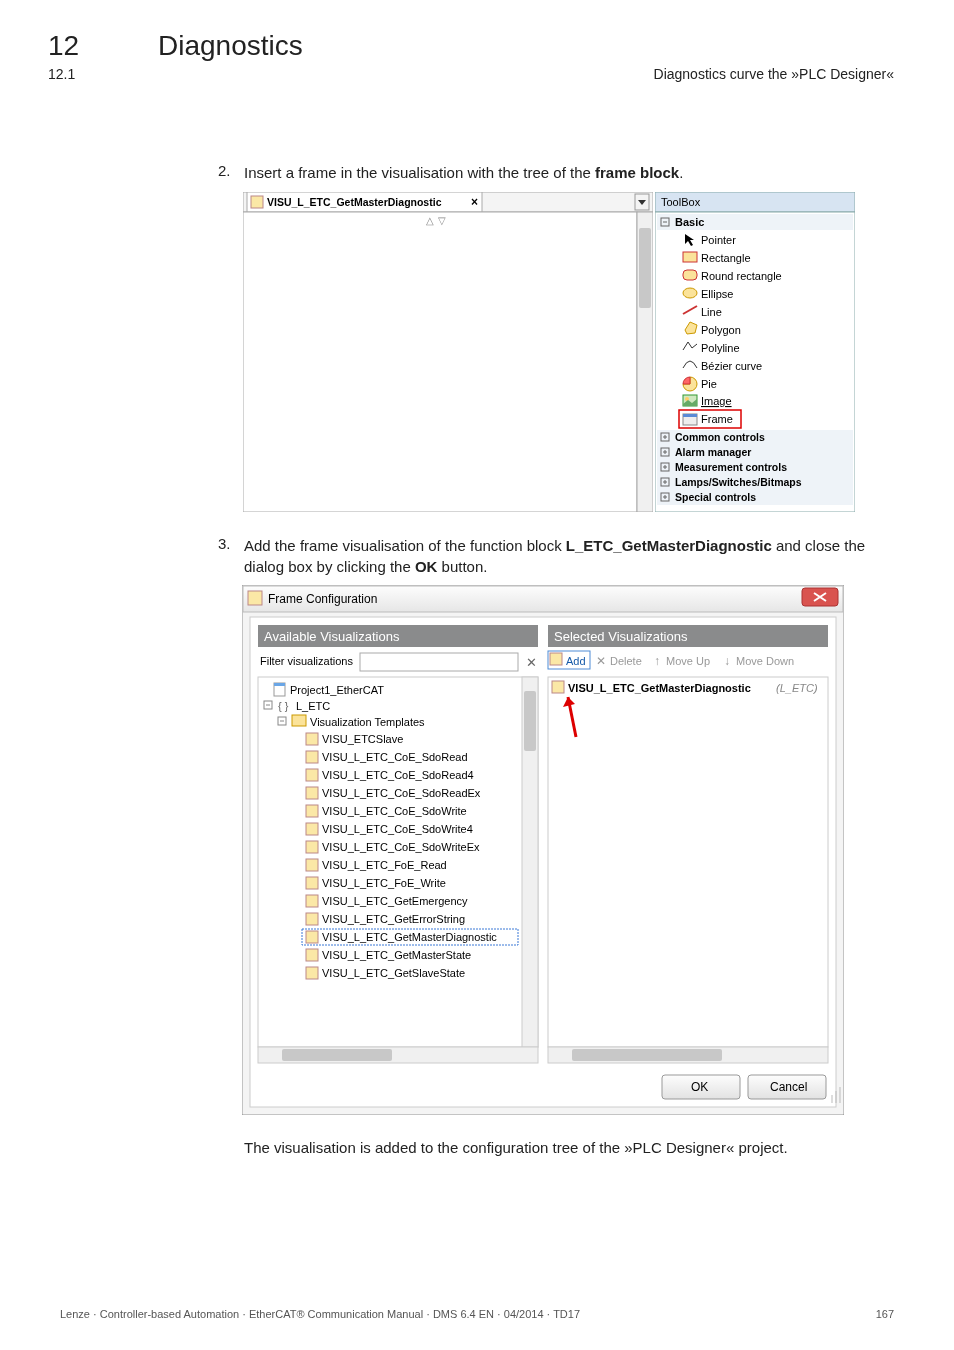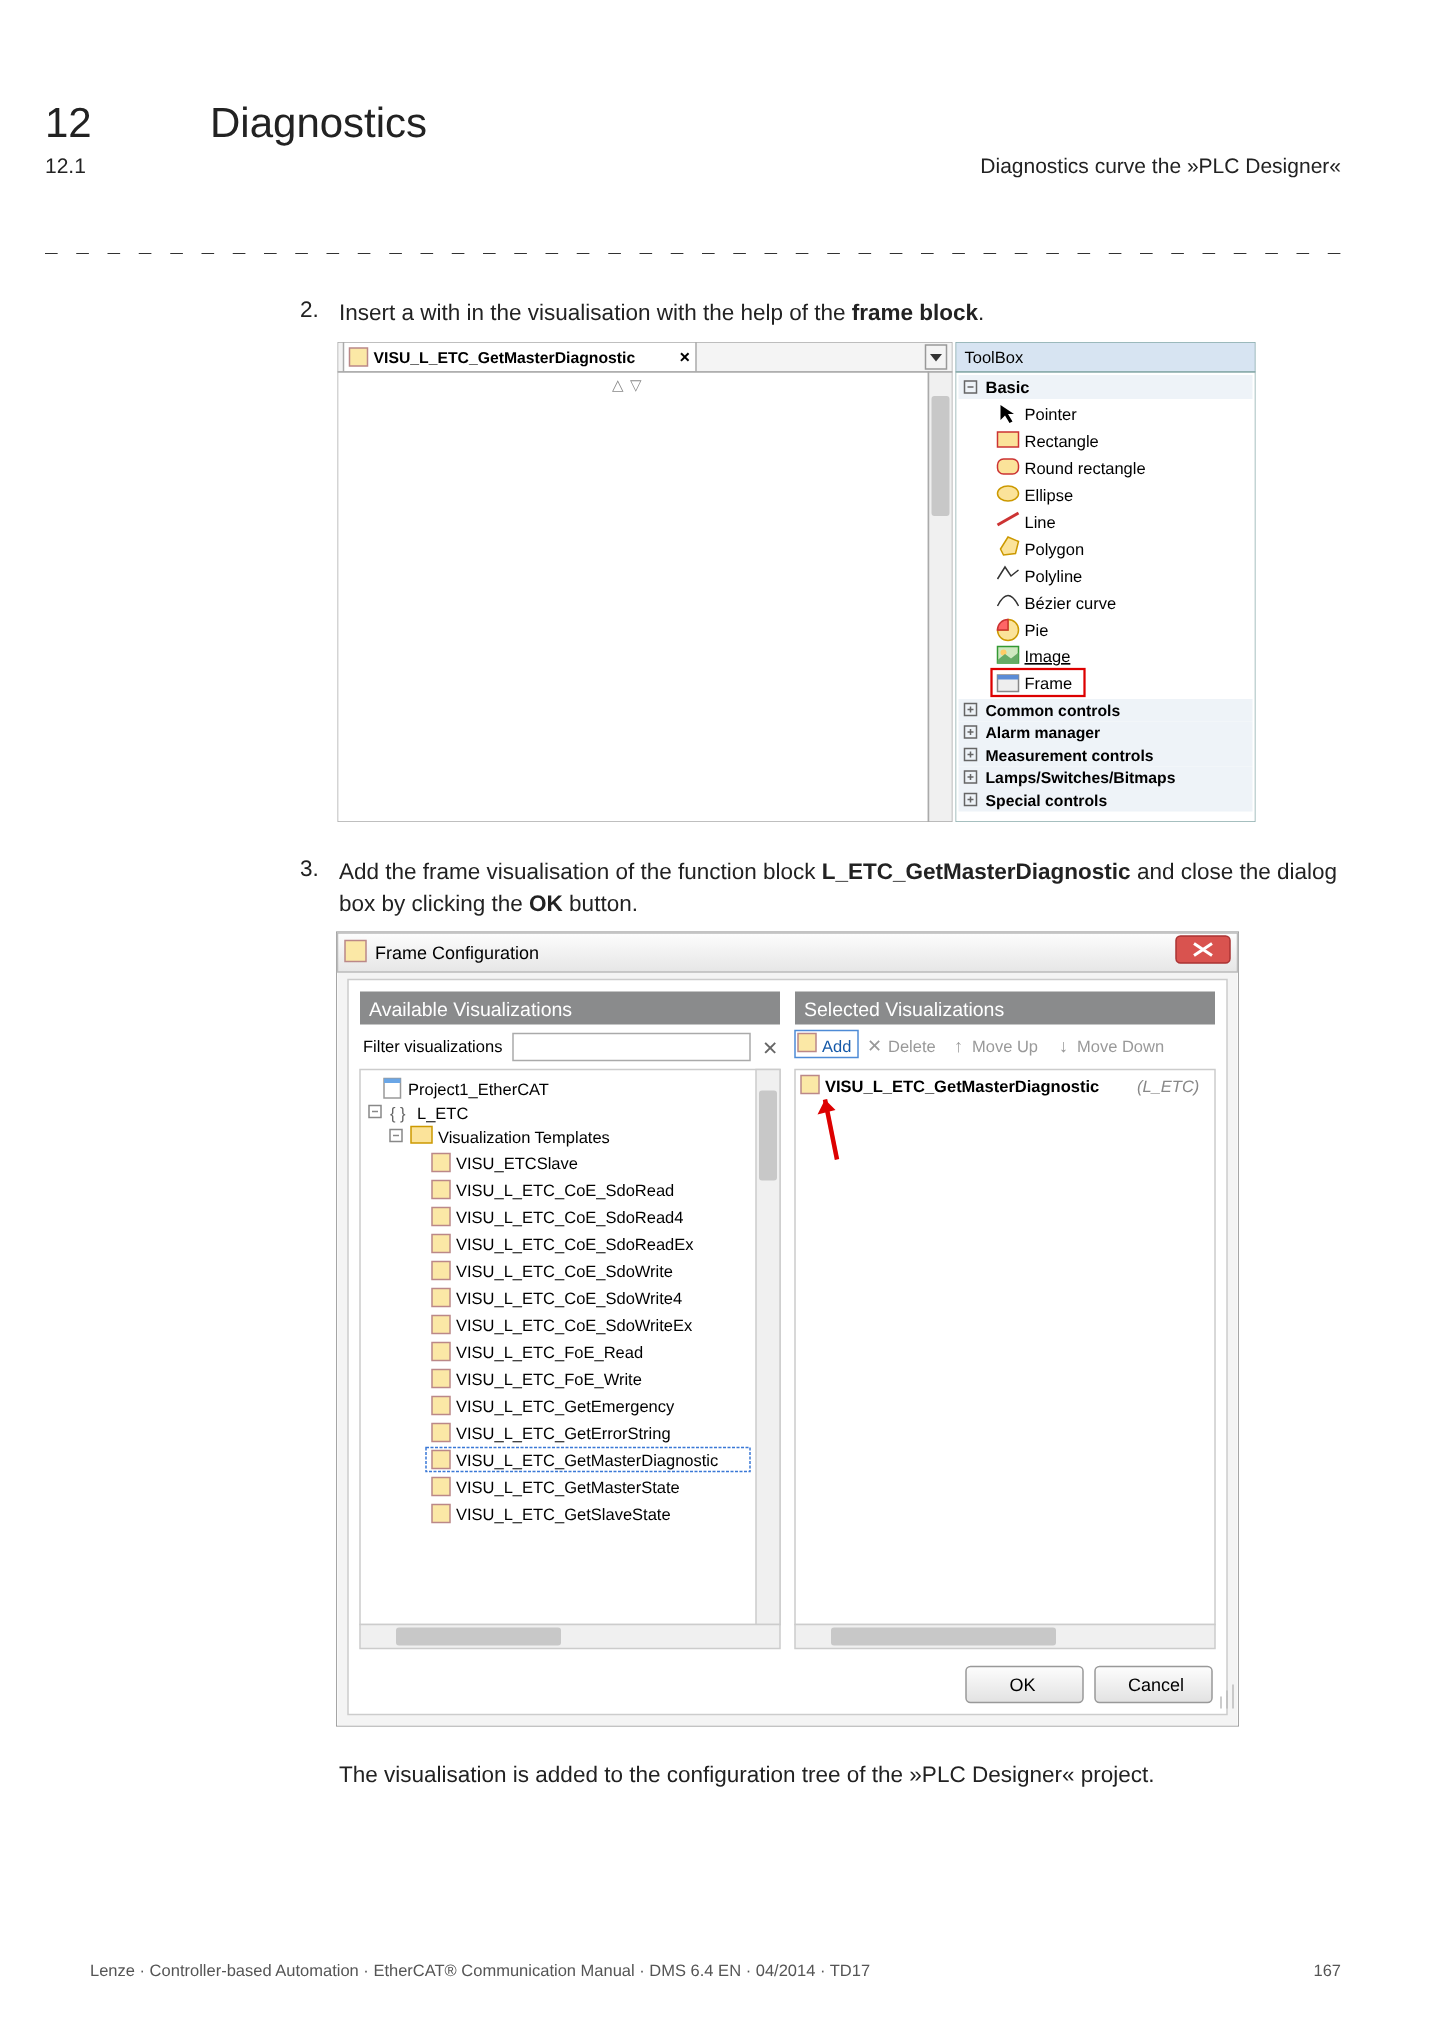--- a/index.html
+++ b/index.html
@@ -7,24 +7,24 @@
     width: 954px;
     height: 1350px;
     margin: 0;
     font-family: "Segoe UI", Arial, sans-serif;
     background: #fff;
     color: #222;
     position: relative;
     font-size: 15px;
     overflow: hidden;
   }
-  .page-inner { padding: 30px 60px 0 30px; }
+  .page-inner { padding: 30px 60px 0 48px; }
   .header-row { display: flex; align-items: baseline; margin-bottom: 4px; }
   .chap-num { font-size: 28px; font-weight: 400; width: 110px; }
-  .chap-title { font-size: 28px; font-weight: 400; margin-top: 36px; }
+  .chap-title { font-size: 28px; font-weight: 400; }
   .sub-row { display: flex; align-items: baseline; justify-content: space-between; }
   .sub-num { font-size: 14px; width: 110px; }
   .sub-title { font-size: 14px; }
   .dash-rule {
     font-family: monospace;
     letter-spacing: 2px;
     white-space: nowrap;
     overflow: hidden;
     font-size: 14px;
     margin-top: 36px;
@@ -58,21 +58,21 @@
     <div class="sub-title">Diagnostics curve the »PLC Designer«</div>
   </div>
 
   <div class="dash-rule">_ _ _ _ _ _ _ _ _ _ _ _ _ _ _ _ _ _ _ _ _ _ _ _ _ _ _ _ _ _ _ _ _ _ _ _ _ _ _ _ _ _ _ _ _ _ _ _ _ _ _ _ _ _ _ _ _ _ _ _ _ _ _ _</div>
 
   <div class="content">
 
     <div class="step-row">
       <div class="step-num">2.</div>
       <div class="step-text">
-        <span>Insert a with in the visualisation with the help of the </span><b>frame block</b><span>.</span>
+        <span>Insert a frame in the visualisation with the tree of the </span><b>frame block</b><span>.</span>
       </div>
     </div>
 
     <div class="figure">
       <table class="fig-table">
           <tbody>
             <tr>
 
         <td style="vertical-align:top;">
           <svg width="410" height="320">

